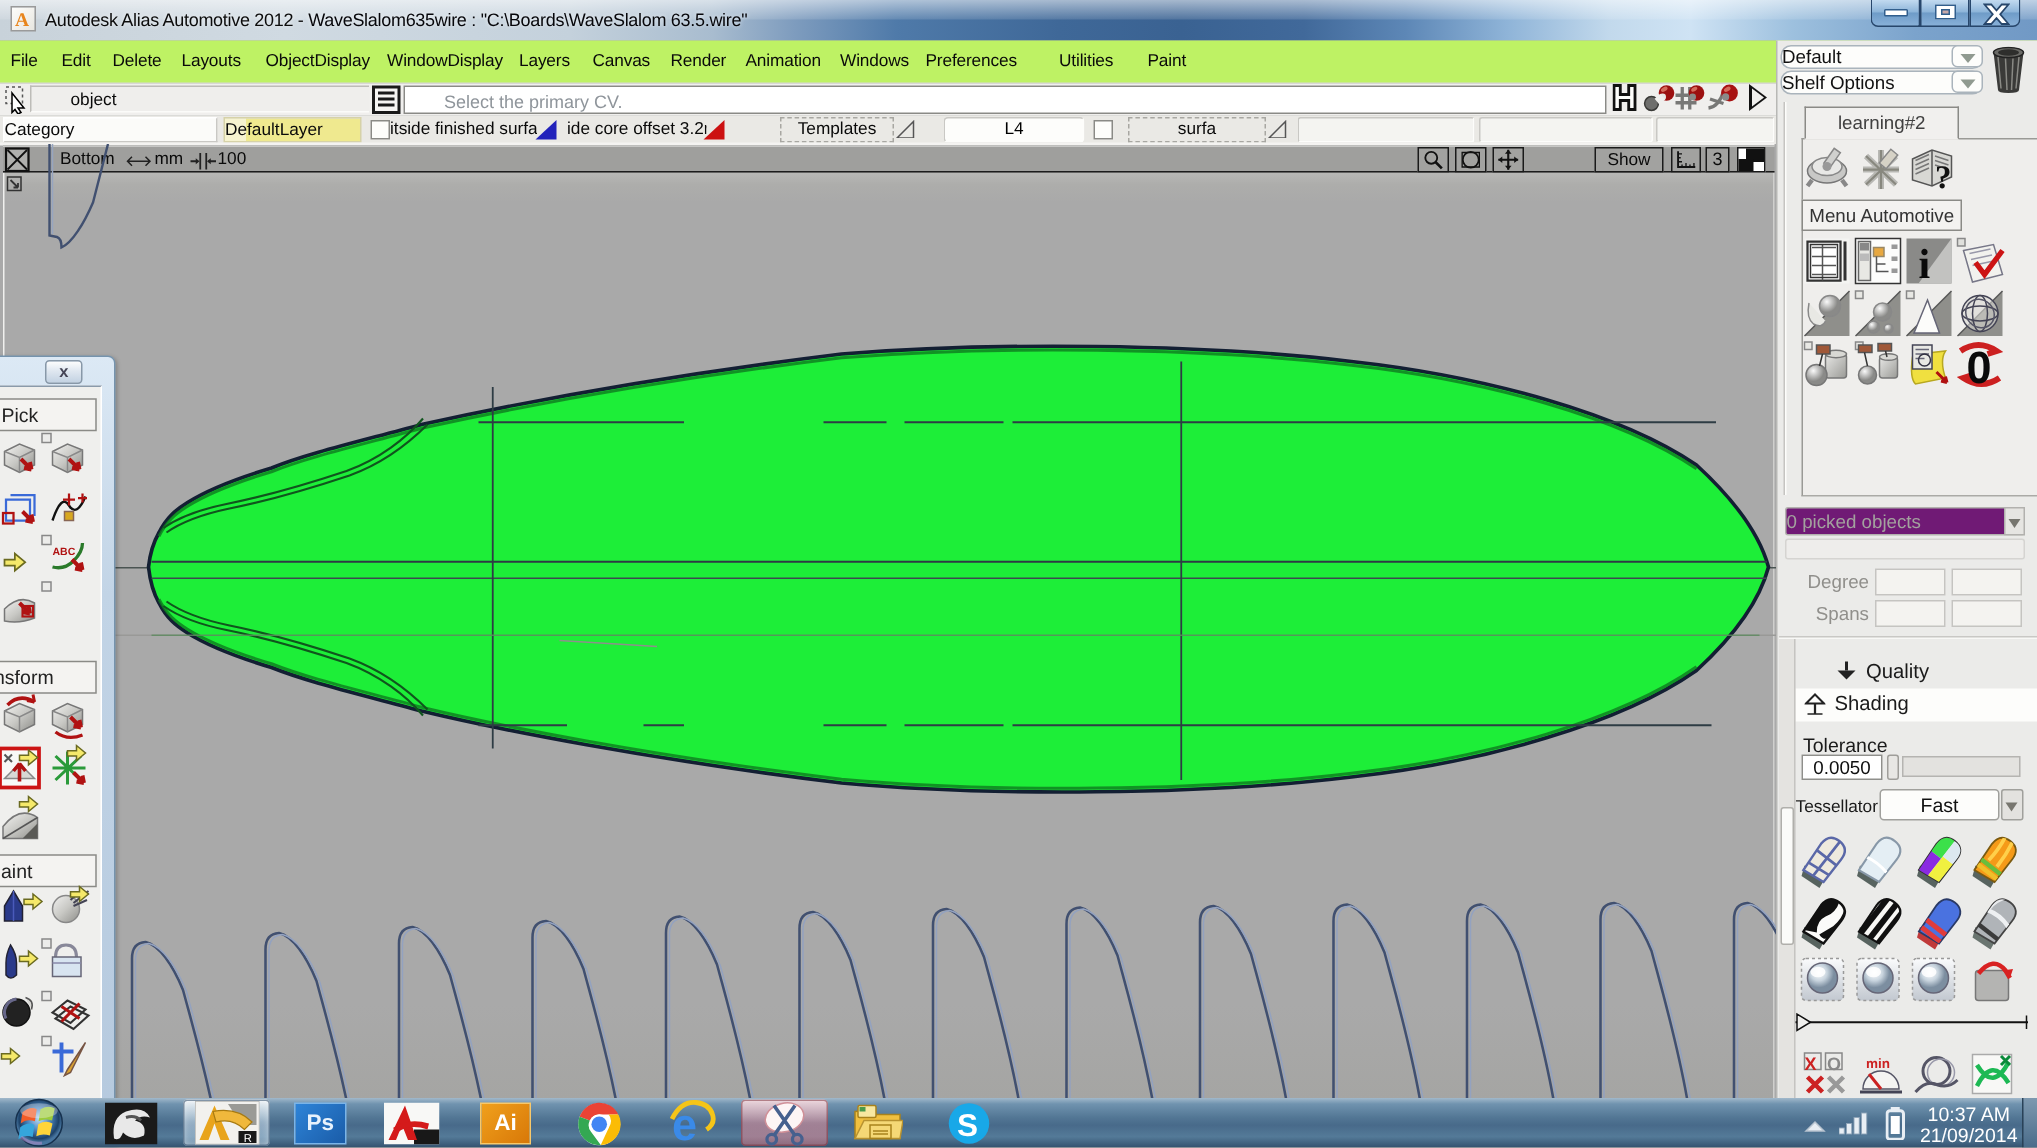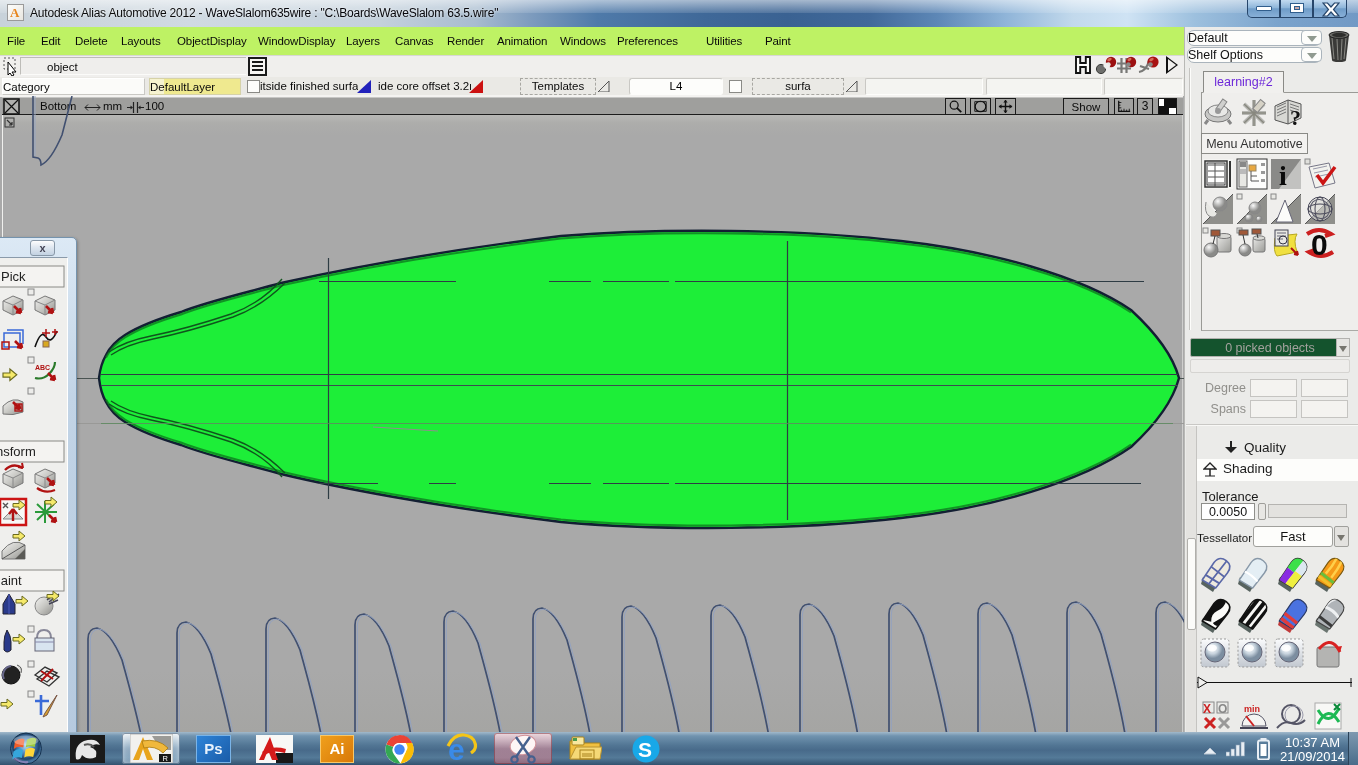--- a/index.html
+++ b/index.html
@@ -173,20 +173,23 @@
     </svg>
 <div class="abs" id="objfield">
       <span>object</span>
     </div>
 <div class="abs" id="objtrail"></div>
 <div class="abs" id="listbtn">
       <div style="top:2px"></div>
       <div style="top:6px"></div>
       <div style="top:10px"></div>
     </div>
+<div class="abs" id="maininput">
+      <span>Select the primary CV.</span>
+    </div>
 <svg class="abs" style="left:1075px;top:55px" width="90" height="21">
  <path d="M1 2 h4.2 v6 h5.6 v-6 h4.2 v16 h-4.2 v-6 h-5.6 v6 h-4.2 z" fill="#fdfdfb" stroke="#111" stroke-width="1.9"></path>
  <g transform="translate(20,0)">
   <circle cx="6" cy="14" r="4.6" fill="#6e6e6c" stroke="#3a3a38"></circle>
   <g transform="translate(10,1)">
           <circle cx="6" cy="6" r="5.2" fill="#9c1010"></circle>
           <circle cx="3.4" cy="8.6" r="2.3" fill="#e8e7e4"></circle>
           <rect x="-1" y="7.6" width="5" height="5" fill="#f0efed" transform="rotate(-40 1.5 10)"></rect>
           <ellipse cx="4.5" cy="3.5" rx="2.4" ry="1.4" fill="#d46a5a" transform="rotate(-30 4.5 3.5)"></ellipse>
         </g>
@@ -288,21 +291,21 @@
 <svg class="abs" style="left:1326px;top:31px" width="26" height="32" viewBox="0 0 26 32">
  <path d="M3 4 L6 29 Q6 31 13 31 Q20 31 20 29 L23 4 Z" fill="#3a3a38"></path>
  <ellipse cx="13" cy="4" rx="10" ry="3.4" fill="#6a6a66" stroke="#222" stroke-width="1"></ellipse>
  <ellipse cx="13" cy="4" rx="7" ry="2.2" fill="#2e2e2c"></ellipse>
  <g stroke="#8a8a85" stroke-width="1">
         <path d="M6 7 L8 28 M11 8 L12 29 M16 8 L15 29 M20 7 L18 28"></path>
       </g>
 </svg>
 <div class="abs" style="left:1189px;top:68px;width:2px;height:262px;border-left:1px solid #c5c4c1;border-right:1px solid #fdfdfb"></div>
 <div class="abs" id="shelfbody" style="left:1201px;top:92px;width:157px;height:239px;background:#efeeec;border-top:1px solid #9a9a96;border-left:1px solid #9a9a96;border-bottom:1px solid #aaaaa6"></div>
-<div class="abs" style="left:1203px;top:71px;width:81px;height:22px;background:#f1f0ee;border:1px solid #8a8a86;border-bottom:1px solid #f1f0ee;z-index:2;text-align:center;font-size:12.5px;color:#6d28d9;line-height:21px">learning#2</div>
+<div class="abs" style="left:1203px;top:71px;width:103px;height:22px;background:#f1f0ee;border:1px solid #8a8a86;border-bottom:1px solid #f1f0ee;z-index:2;text-align:center;font-size:12.5px;color:#404040;line-height:21px">learning#2</div>
 <svg class="abs" style="left:1201px;top:93px;width:157px;height:238px;z-index:3" viewBox="0 0 157 238">
 
  <g transform="translate(3,5)">
 
   <ellipse cx="14" cy="16" rx="13" ry="8" fill="#c8c8c6" stroke="#777"></ellipse>
   <ellipse cx="14" cy="13" rx="10" ry="6" fill="#e8e8e6" stroke="#888"></ellipse>
   <rect x="15" y="1" width="5" height="12" fill="#d0d0ce" stroke="#888" transform="rotate(35 17 7)"></rect>
   <circle cx="14" cy="13" r="3" fill="#999"></circle>
   <path d="M4 22 l-3 4 M24 22 l3 4" stroke="#888" stroke-width="3"></path>
  </g>
@@ -420,21 +423,21 @@
   <rect x="4" y="2" width="13" height="16" fill="#e8e8e4" stroke="#445"></rect>
   <path d="M6 5 h9 M6 8 h9 M6 11 h6" stroke="#667"></path>
   <circle cx="12" cy="12" r="4" fill="none" stroke="#334"></circle>
   <path d="M20 20 L27 27 M27 27 l-4 -1 M27 27 l-1 -4" stroke="#b01010" stroke-width="2" fill="none"></path>
  </g>
  <g transform="translate(104,73)">
   <path d="M2 6 Q14 -2 26 6 l-6 2 M28 24 Q16 32 4 24 l6 -2" fill="none" stroke="#cc2020" stroke-width="4"></path>
   <text x="6" y="27" font-size="30" font-weight="bold" fill="#0a0a0a" font-family="Liberation Sans">0</text>
  </g>
 </svg>
-<div class="abs" style="left:1190px;top:338px;width:160px;height:19px;background:#14532d;border:1px solid #b2b1ae;border-radius:2px;text-align:center;font-size:12.5px;color:#a3a29e;line-height:18px">0 picked objects</div>
+<div class="abs" style="left:1190px;top:338px;width:160px;height:19px;background:#701a75;border:1px solid #b2b1ae;border-radius:2px;font-size:12.5px;color:#a3a29e;line-height:18px">0 picked objects</div>
 <div class="abs" style="left:1336px;top:338px;width:14px;height:19px;background:#e6e5e2;border:1px solid #b2b1ae">
       <div class="darr" style="left:2px;top:7px;border-left-width:4px;border-right-width:4px;border-top-color:#77766f"></div>
     </div>
 <div class="abs" style="left:1190px;top:359px;width:160px;height:14px;background:#eeedeb;border:1px solid #d5d4d1;border-radius:2px"></div>
 <div class="abs" style="left:1190px;top:381px;width:56px;text-align:right;font-size:12.5px;color:#908f8b">Degree</div>
 <div class="abs" style="left:1250px;top:379px;width:47px;height:18px;background:#f4f3f0;border:1px solid #c5c4c1"></div>
 <div class="abs" style="left:1301px;top:379px;width:47px;height:18px;background:#f4f3f0;border:1px solid #c5c4c1"></div>
 <div class="abs" style="left:1190px;top:402px;width:56px;text-align:right;font-size:12.5px;color:#908f8b">Spans</div>
 <div class="abs" style="left:1250px;top:400px;width:47px;height:18px;background:#f4f3f0;border:1px solid #c5c4c1"></div>
 <div class="abs" style="left:1301px;top:400px;width:47px;height:18px;background:#f4f3f0;border:1px solid #c5c4c1"></div>

